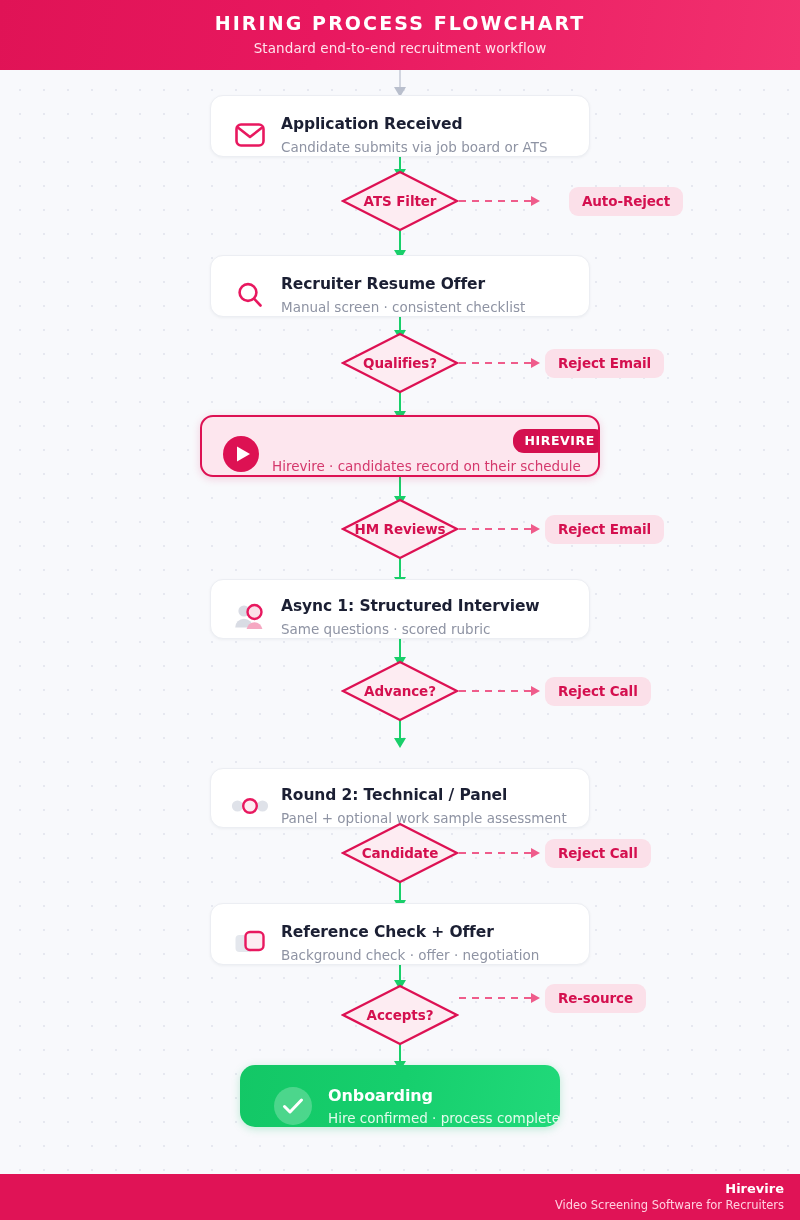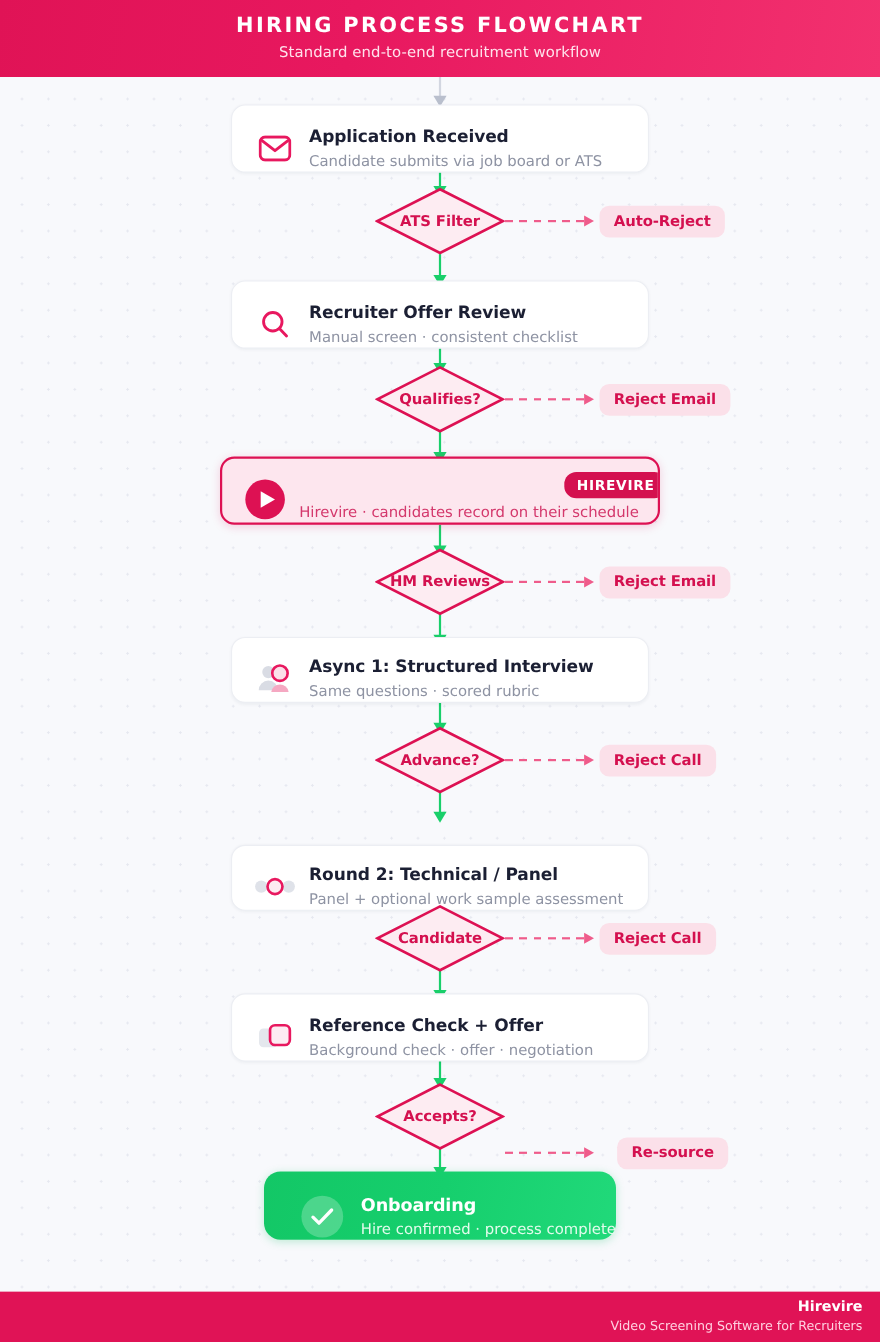--- a/index.html
+++ b/index.html
@@ -282,34 +282,34 @@
       <div class="t-sub">Candidate submits via job board or ATS</div>
     </div>
   </div>
 
   <div class="decision" style="top:100px;">
     <svg class="dia" viewBox="0 0 118 62" preserveAspectRatio="none">
       <polygon points="59,2 116,31 59,60 2,31" fill="#fdecf2" stroke="#dd1153" stroke-width="2.4"></polygon>
     </svg>
     <div class="dlabel">ATS Filter</div>
   </div>
-  <div class="branch" style="left:459px;top:117px;">
+  <div class="branch" style="left:459px;top:117px;gap:24px;">
     <div class="dash"></div>
     <div class="pill">Auto-Reject</div>
   </div>
 
   <div class="node" style="top:185px;height:62px;">
     <div class="icon-wrap">
       <svg width="28" height="28" viewBox="0 0 28 28">
         <circle cx="12" cy="11.5" r="8.4" fill="none" stroke="#e8185f" stroke-width="2.6"></circle>
         <line x1="18.2" y1="17.8" x2="24.5" y2="24.5" stroke="#e8185f" stroke-width="2.6" stroke-linecap="round"></line>
       </svg>
     </div>
     <div class="txt">
-      <div class="t-title">Recruiter Offer Review</div>
+      <div class="t-title">Recruiter Resume Offer</div>
       <div class="t-sub">Manual screen · consistent checklist</div>
     </div>
   </div>
 
   <div class="decision" style="top:262px;">
     <svg class="dia" viewBox="0 0 118 62" preserveAspectRatio="none">
       <polygon points="59,2 116,31 59,60 2,31" fill="#fdecf2" stroke="#dd1153" stroke-width="2.4"></polygon>
     </svg>
     <div class="dlabel">Qualifies?</div>
   </div>
@@ -405,21 +405,21 @@
       <div class="t-sub">Background check · offer · negotiation</div>
     </div>
   </div>
 
   <div class="decision" style="top:914px;">
     <svg class="dia" viewBox="0 0 118 62" preserveAspectRatio="none">
       <polygon points="59,2 116,31 59,60 2,31" fill="#fdecf2" stroke="#dd1153" stroke-width="2.4"></polygon>
     </svg>
     <div class="dlabel">Accepts?</div>
   </div>
-  <div class="branch" style="left:459px;top:964px;gap:16px;">
+  <div class="branch" style="left:459px;top:914px;">
     <div class="dash"></div>
     <div class="pill">Re-source</div>
   </div>
 
   <div class="node success" style="top:995px;height:62px;">
     <div class="icon-wrap">
       <div class="circle-check">
         <svg width="22" height="18" viewBox="0 0 22 18">
           <path d="M2.5 9.5 L8 15 L19.5 3" fill="none" stroke="#ffffff" stroke-width="3" stroke-linecap="round" stroke-linejoin="round"></path>
         </svg>

